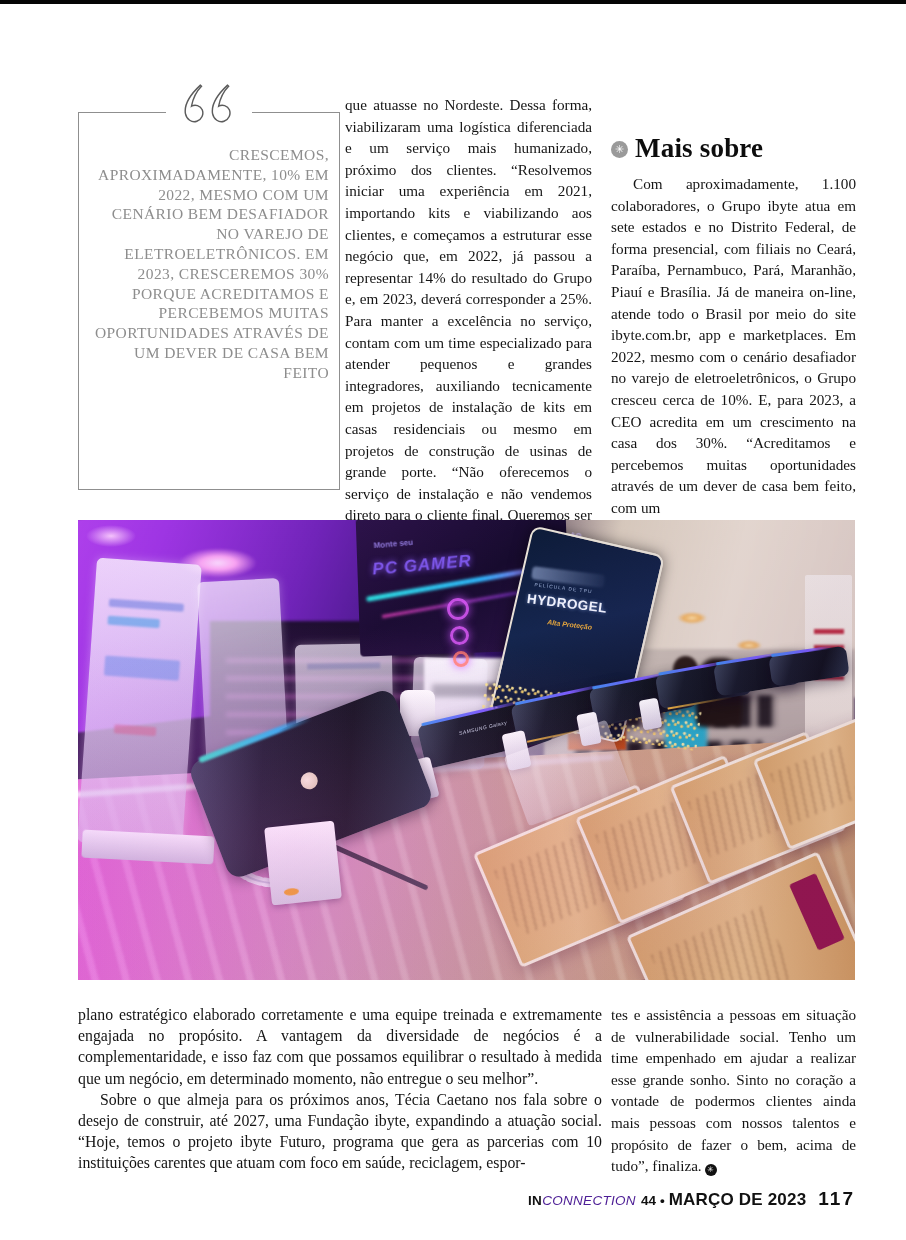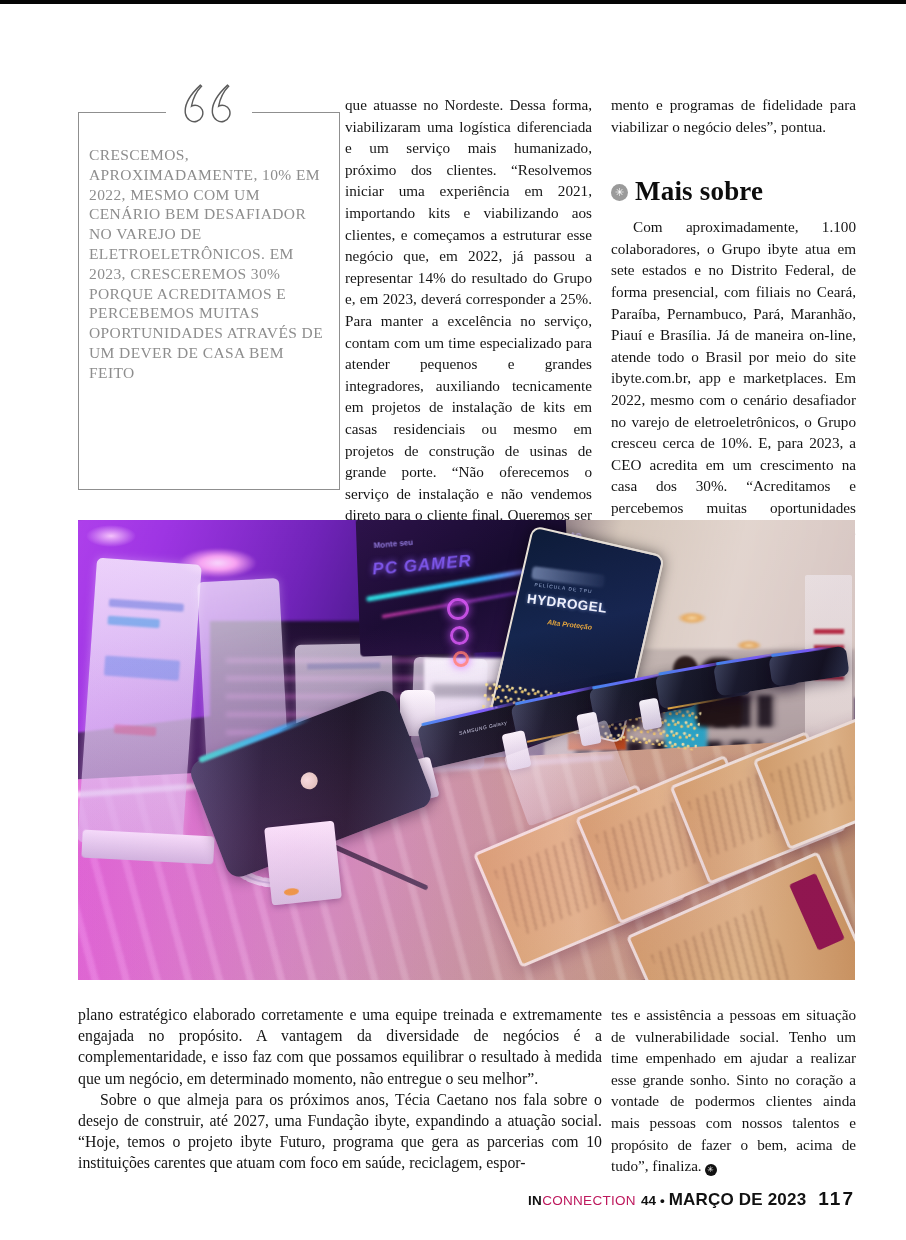--- a/index.html
+++ b/index.html
@@ -7,21 +7,21 @@
   body { font-family:"Liberation Serif", serif; color:#1c1c1c; position:relative; }
 
   .top-rule { position:absolute; left:0; top:0; width:906px; height:4px; background:#050505; }
 
   
   .pullquote { position:absolute; left:78px; top:112px; width:262px; height:378px;
     border:1px solid #8f8f8f; }
   .pullquote .quote-badge { position:absolute; left:50%; top:-30px; transform:translateX(-50%);
     background:#ffffff; padding:0 12px; line-height:0; }
   .pullquote-text { position:absolute; left:10px; right:10px; top:32px;
-    text-align:left; color:#8d8d8d; font-size:15.5px; line-height:19.8px;
+    text-align:right; color:#8d8d8d; font-size:15.5px; line-height:19.8px;
     letter-spacing:0.4px; text-transform:uppercase; }
 
   
   .body-text { font-size:15.2px; line-height:21.6px; text-align:justify; color:#141414; }
   .col-mid   { position:absolute; left:345px; top:94px;  width:247px; }
   .col-right { position:absolute; left:611px; top:94px;  width:245px; }
 
   .section-head { margin-top:40px; margin-bottom:10px; position:relative; }
   .section-title { font-weight:bold; font-size:27px; line-height:29px; color:#0d0d0d;
     font-family:"Liberation Serif", serif; letter-spacing:0.2px; }
@@ -34,21 +34,21 @@
   .bottom-left  { position:absolute; left:78px;  top:1004px; width:524px; font-size:15.8px; line-height:21.2px; }
   .bottom-right { position:absolute; left:611px; top:1004px; width:245px; }
   .end-mark { display:inline-block; width:12px; height:12px; border-radius:50%;
     background:#111; color:#fff; font-size:8px; line-height:12px; text-align:center;
     vertical-align:-1px; margin-left:3px; font-family:"DejaVu Sans", sans-serif; }
 
   
   .footer { position:absolute; right:51px; top:1188px; font-family:"Liberation Sans", sans-serif;
     color:#111; white-space:nowrap; }
   .footer .b  { font-weight:900; font-size:13.5px; letter-spacing:0.3px; }
-  .footer .l  { font-weight:400; font-size:13.5px; letter-spacing:0.3px; color:#be185d; }
+  .footer .l  { font-weight:400; font-size:13.5px; letter-spacing:0.3px; color:#4c1d95;font-style:italic; }
   .footer .n  { font-weight:900; font-size:13.5px; margin-left:5px; }
   .footer .sep{ font-weight:900; font-size:13.5px; margin:0 4px; }
   .footer .d  { font-weight:700; font-size:17px; letter-spacing:0.2px; }
   .footer .pg { font-weight:900; font-size:19px; margin-left:12px; letter-spacing:2px; }
 
   
   .photo { position:absolute; left:78px; top:520px; width:777px; height:460px;
     overflow:hidden; background:#2b1445; }
   .photo * { position:absolute; }
 
@@ -251,21 +251,20 @@
       </svg>
     </span>
     <div class="pullquote-text">CRESCEMOS, APROXIMADAMENTE, 10% EM 2022, MESMO COM UM CENÁRIO BEM DESAFIADOR NO VAREJO DE ELETROELETRÔNICOS. EM 2023, CRESCEREMOS 30% PORQUE ACREDITAMOS E PERCEBEMOS MUITAS OPORTUNIDADES ATRAVÉS DE UM DEVER DE CASA BEM FEITO</div>
   </div>
 
   <div class="col-mid body-text">
     <p>que atuasse no Nordeste. Dessa forma, viabilizaram uma logística diferenciada e um serviço mais humanizado, próximo dos clientes. “Resolvemos iniciar uma experiência em 2021, importando kits e viabilizando aos clientes, e começamos a estruturar esse negócio que, em 2022, já passou a representar 14% do resultado do Grupo e, em 2023, deverá corresponder a 25%. Para manter a excelência no serviço, contam com um time especializado para atender pequenos e grandes integradores, auxiliando tecnicamente em projetos de instalação de kits em casas residenciais ou mesmo em projetos de construção de usinas de grande porte. “Não oferecemos o serviço de instalação e não vendemos direto para o cliente final. Queremos ser o melhor parceiro para os integradores, oferecendo várias soluções de financia-</p>
   </div>
 
   <div class="col-right body-text">
-    <p>mento e programas de fidelidade para viabilizar o negócio deles”, pontua.</p>
     <div class="section-head">
       <div class="section-title">
         <span class="ast-circle">✳</span><span>Mais sobre</span><br>
       </div>
     </div>
     <p class="indent">Com aproximadamente, 1.100 colaboradores, o Grupo ibyte atua em sete estados e no Distrito Federal, de forma presencial, com filiais no Ceará, Paraíba, Pernambuco, Pará, Maranhão, Piauí e Brasília. Já de maneira on-line, atende todo o Brasil por meio do site ibyte.com.br, app e marketplaces. Em 2022, mesmo com o cenário desafiador no varejo de eletroeletrônicos, o Grupo cresceu cerca de 10%. E, para 2023, a CEO acredita em um crescimento na casa dos 30%. “Acreditamos e percebemos muitas oportunidades através de um dever de casa bem feito, com um</p>
   </div>
 
   <div class="photo">
     <div class="ph-ceiling-left"></div>

